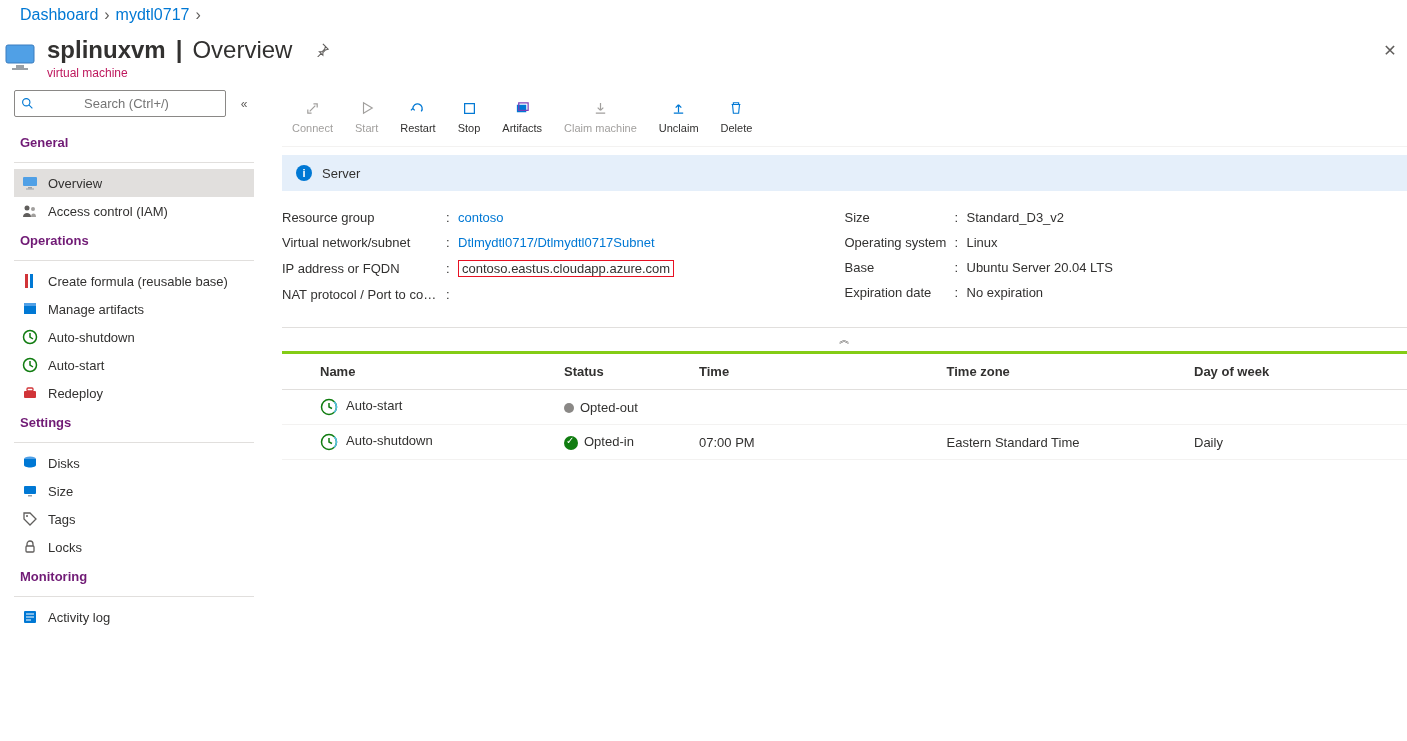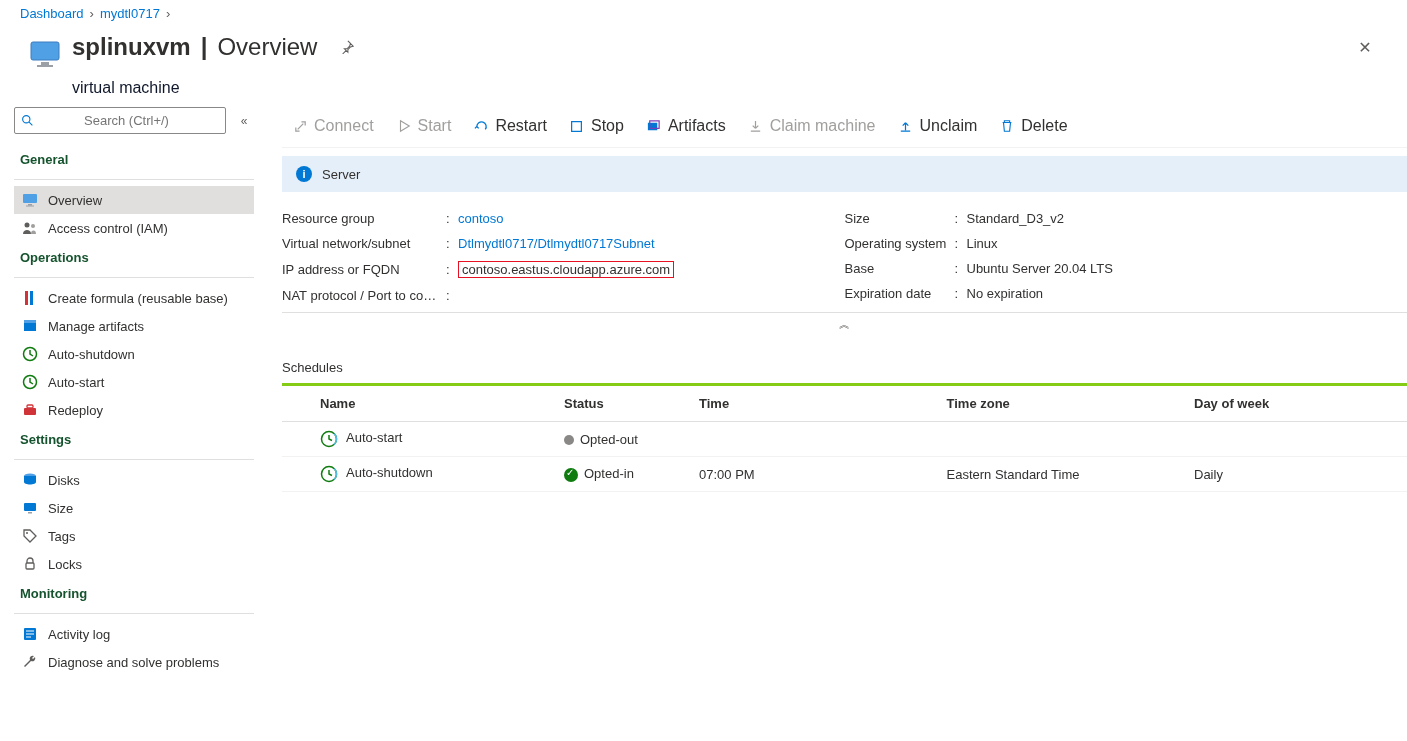--- a/index.html
+++ b/index.html
@@ -1,58 +1,58 @@
 <!DOCTYPE html>
 <html><head>
 <meta charset="utf-8">
 <style>
   * { margin: 0; padding: 0; box-sizing: border-box; }
   body { font-family: "Segoe UI", Arial, sans-serif; font-size: 13px; color: #323130; background: #fff; }
   a { color: #0078d4; text-decoration: none; cursor: pointer; }
 
-  .breadcrumb { display: flex; align-items: center; gap: 6px; padding: 6px 20px; font-size: 13px; }
+  .breadcrumb { display: flex; align-items: center; gap: 6px; padding: 6px 20px; font-size: 16px; }
   .breadcrumb .chev { color: #605e5c; }
 
-  .header { display: flex; align-items: flex-start; padding: 6px 28px 10px; }
+  .header { display: flex; align-items: flex-start; padding: 6px 3px 10px; }
   .header .vm-icon { width: 34px; height: 34px; margin-right: 10px; flex-shrink:0; margin-top:4px;}
   .header .title-wrap { flex: 1; }
   .header h1 { font-size: 24px; font-weight: 600; color: #323130; display:flex; align-items:center; gap:10px;}
   .header h1 .main-name{color:#323130;}
   .header h1 .sub-name{font-weight:400;}
-  .header .subtitle { font-size: 16px; color: #0f172a; margin-top:18px;}
+  .header .subtitle { font-size: 12px; color: #be185d; margin-top:2px;}
   .pin-btn, .close-btn { width: 28px; height: 28px; display:flex; align-items:center; justify-content:center; cursor:pointer; color:#605e5c; }
   .pin-btn{margin-left:6px; font-size:15px;}
   .close-btn { margin-left:auto; font-size:16px;}
 
   .content { display: flex; }
 
   
   .sidebar { width: 258px; flex-shrink: 0; padding: 0 4px 20px 14px; }
   .search-row{display:flex; align-items:center; gap:8px; margin-bottom:10px;}
   .search-box { flex:1; display: flex; align-items: center; border: 1px solid #8a8886; border-radius: 2px; padding: 3px 6px; }
   .search-box input { border: none; outline: none; flex: 1; font-size: 13px; padding: 2px 4px; text-align: center; }
   .collapse-btn { width:20px; text-align:center; color:#605e5c; cursor:pointer; font-size:12px; }
 
-  .nav-section-title { font-weight: 600; font-size: 13px; padding: 8px 6px 6px; color:#14532d;}
+  .nav-section-title { font-weight: 600; font-size: 13px; padding: 8px 6px 6px; color:#701a75;}
   .nav-item { display: flex; align-items: center; gap: 10px; padding: 6px 8px; cursor: pointer; border-radius: 0; }
   .nav-item.active { background: #e1dfdd; }
   .nav-item .ico { width: 16px; height: 16px; display:flex; align-items:center; justify-content:center; font-size:14px; }
   .nav-sep{height:1px; background:#e1dfdd; margin:6px 0;}
 
   
   .main { flex: 1; padding: 0 0 30px 24px; }
   .toolbar { display: flex; align-items: center; gap: 2px; padding: 6px 0 8px; border-bottom: 1px solid #f3f2f1;}
-  .tb-btn { display: flex; align-items: center; gap: 6px; padding: 4px 10px; color: #323130; cursor: pointer; font-size:16px;}
+  .tb-btn { display: flex; align-items: center; gap: 6px; padding: 4px 10px; color: #323130; cursor: pointer; font-size:11px;flex-direction:column;}
   .tb-btn.disabled{color:#a19f9d; cursor:default;}
   .tb-btn .ico{width:16px; height:16px; display:flex; align-items:center; justify-content:center;}
 
   .status-bar { background: #e5effa; margin-top: 8px; padding: 10px 14px; display: flex; align-items: center; gap: 10px; }
   .status-icon { width:16px; height:16px; border-radius:50%; background:#0078d4; color:#fff; display:flex; align-items:center; justify-content:center; font-size:11px; font-weight:700;}
 
-  .essentials { display: flex; margin-top: 14px; border-bottom:1px solid #e1dfdd; padding-bottom:4px;}
+  .essentials { display: flex; margin-top: 14px; border-bottom:1px solid #e1dfdd; padding-bottom:20px;}
   .essentials .col { flex: 1; }
   .prop-row { display: flex; padding: 5px 0; font-size: 13px; align-items:center;}
   .prop-row .key { width: 164px; color: #323130; white-space:nowrap; overflow:hidden; text-overflow:ellipsis;}
   .prop-row .sep { width: 12px; color:#323130;}
   .prop-row .val { flex:1; }
   .red-box { border: 1.5px solid #e81123; padding: 0 3px; display:inline-block;}
   .collapse-arrow{text-align:center; font-size:11px; color:#605e5c; padding:4px 0; cursor:pointer;}
 
   .section-title { font-size: 13px; color: #323130; margin: 24px 0 8px; }
   table.schedules { width: 100%; border-collapse: collapse; font-size:13px;}
@@ -234,28 +234,20 @@
       <span class="ico">
           <svg width="16" height="16" viewBox="0 0 16 16">
             <rect x="2" y="2" width="12" height="12" rx="1" fill="#0078d4"></rect>
             <line x1="4" y1="5" x2="12" y2="5" stroke="#fff"></line>
             <line x1="4" y1="8" x2="12" y2="8" stroke="#fff"></line>
             <line x1="4" y1="11" x2="9" y2="11" stroke="#fff"></line>
           </svg>
         </span>
       <span>Activity log</span>
     </div>
-    <div class="nav-item">
-      <span class="ico">
-          <svg width="16" height="16" viewBox="0 0 16 16">
-            <path d="M13 3a3 3 0 01-4 4L3 13l-1-1 6-6a3 3 0 014-4l-2 2 1 1 2-2z" fill="#605e5c"></path>
-          </svg>
-        </span>
-      <span>Diagnose and solve problems</span>
-    </div>
   </div>
 
   <div class="main">
 
     <div class="toolbar">
       <div class="tb-btn disabled">
         <span class="ico">
             <svg width="15" height="15" viewBox="0 0 16 16">
               <path d="M5 11l6-6M9 3h4v4M7 13H3V9" fill="none" stroke="#a19f9d" stroke-width="1.3"></path>
             </svg>
@@ -366,21 +358,20 @@
           </div>
         <div class="prop-row">
             <span class="key" style="width:110px;">Expiration date</span>
             <span class="sep">:</span>
             <span class="val">No expiration</span>
           </div>
       </div>
     </div>
     <div class="collapse-arrow">︽</div>
 
-    <div class="section-title">Schedules</div>
     <table class="schedules">
       <thead>
         <tr>
           <th style="width:24%;">Name</th>
           <th style="width:12%;">Status</th>
           <th style="width:22%;">Time</th>
           <th style="width:22%;">Time zone</th>
           <th>Day of week</th>
         </tr>
       </thead>

